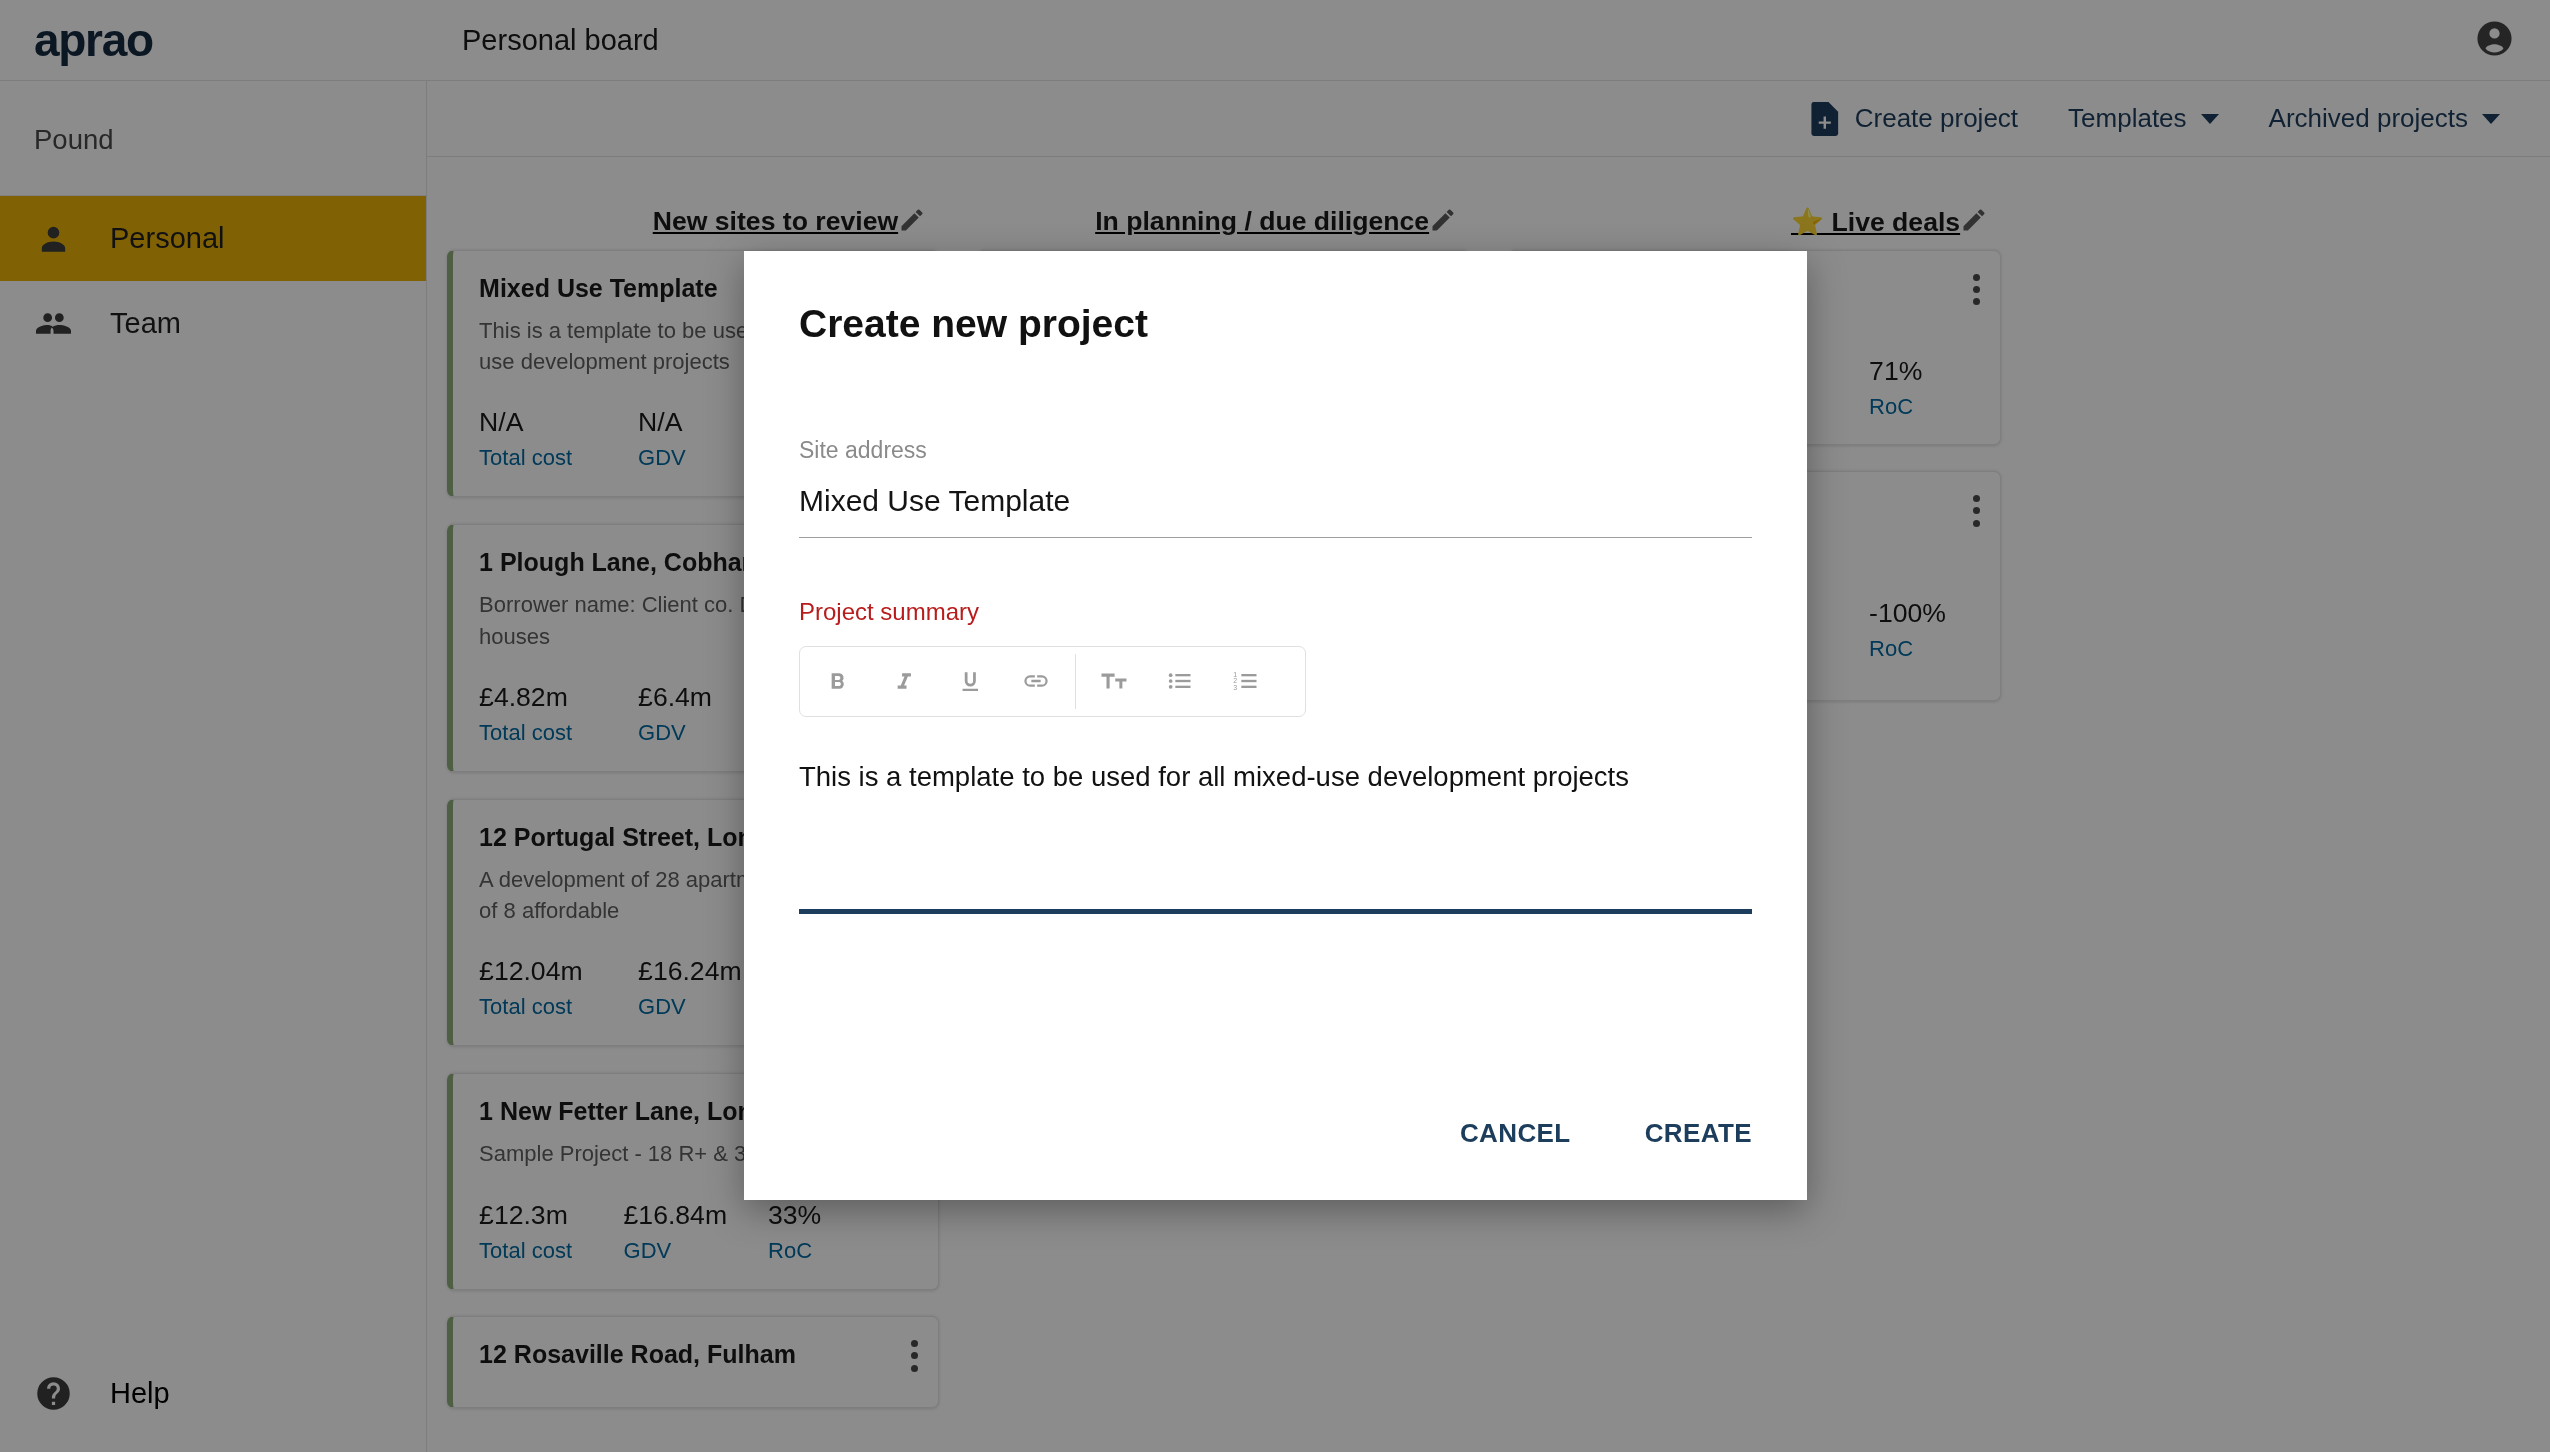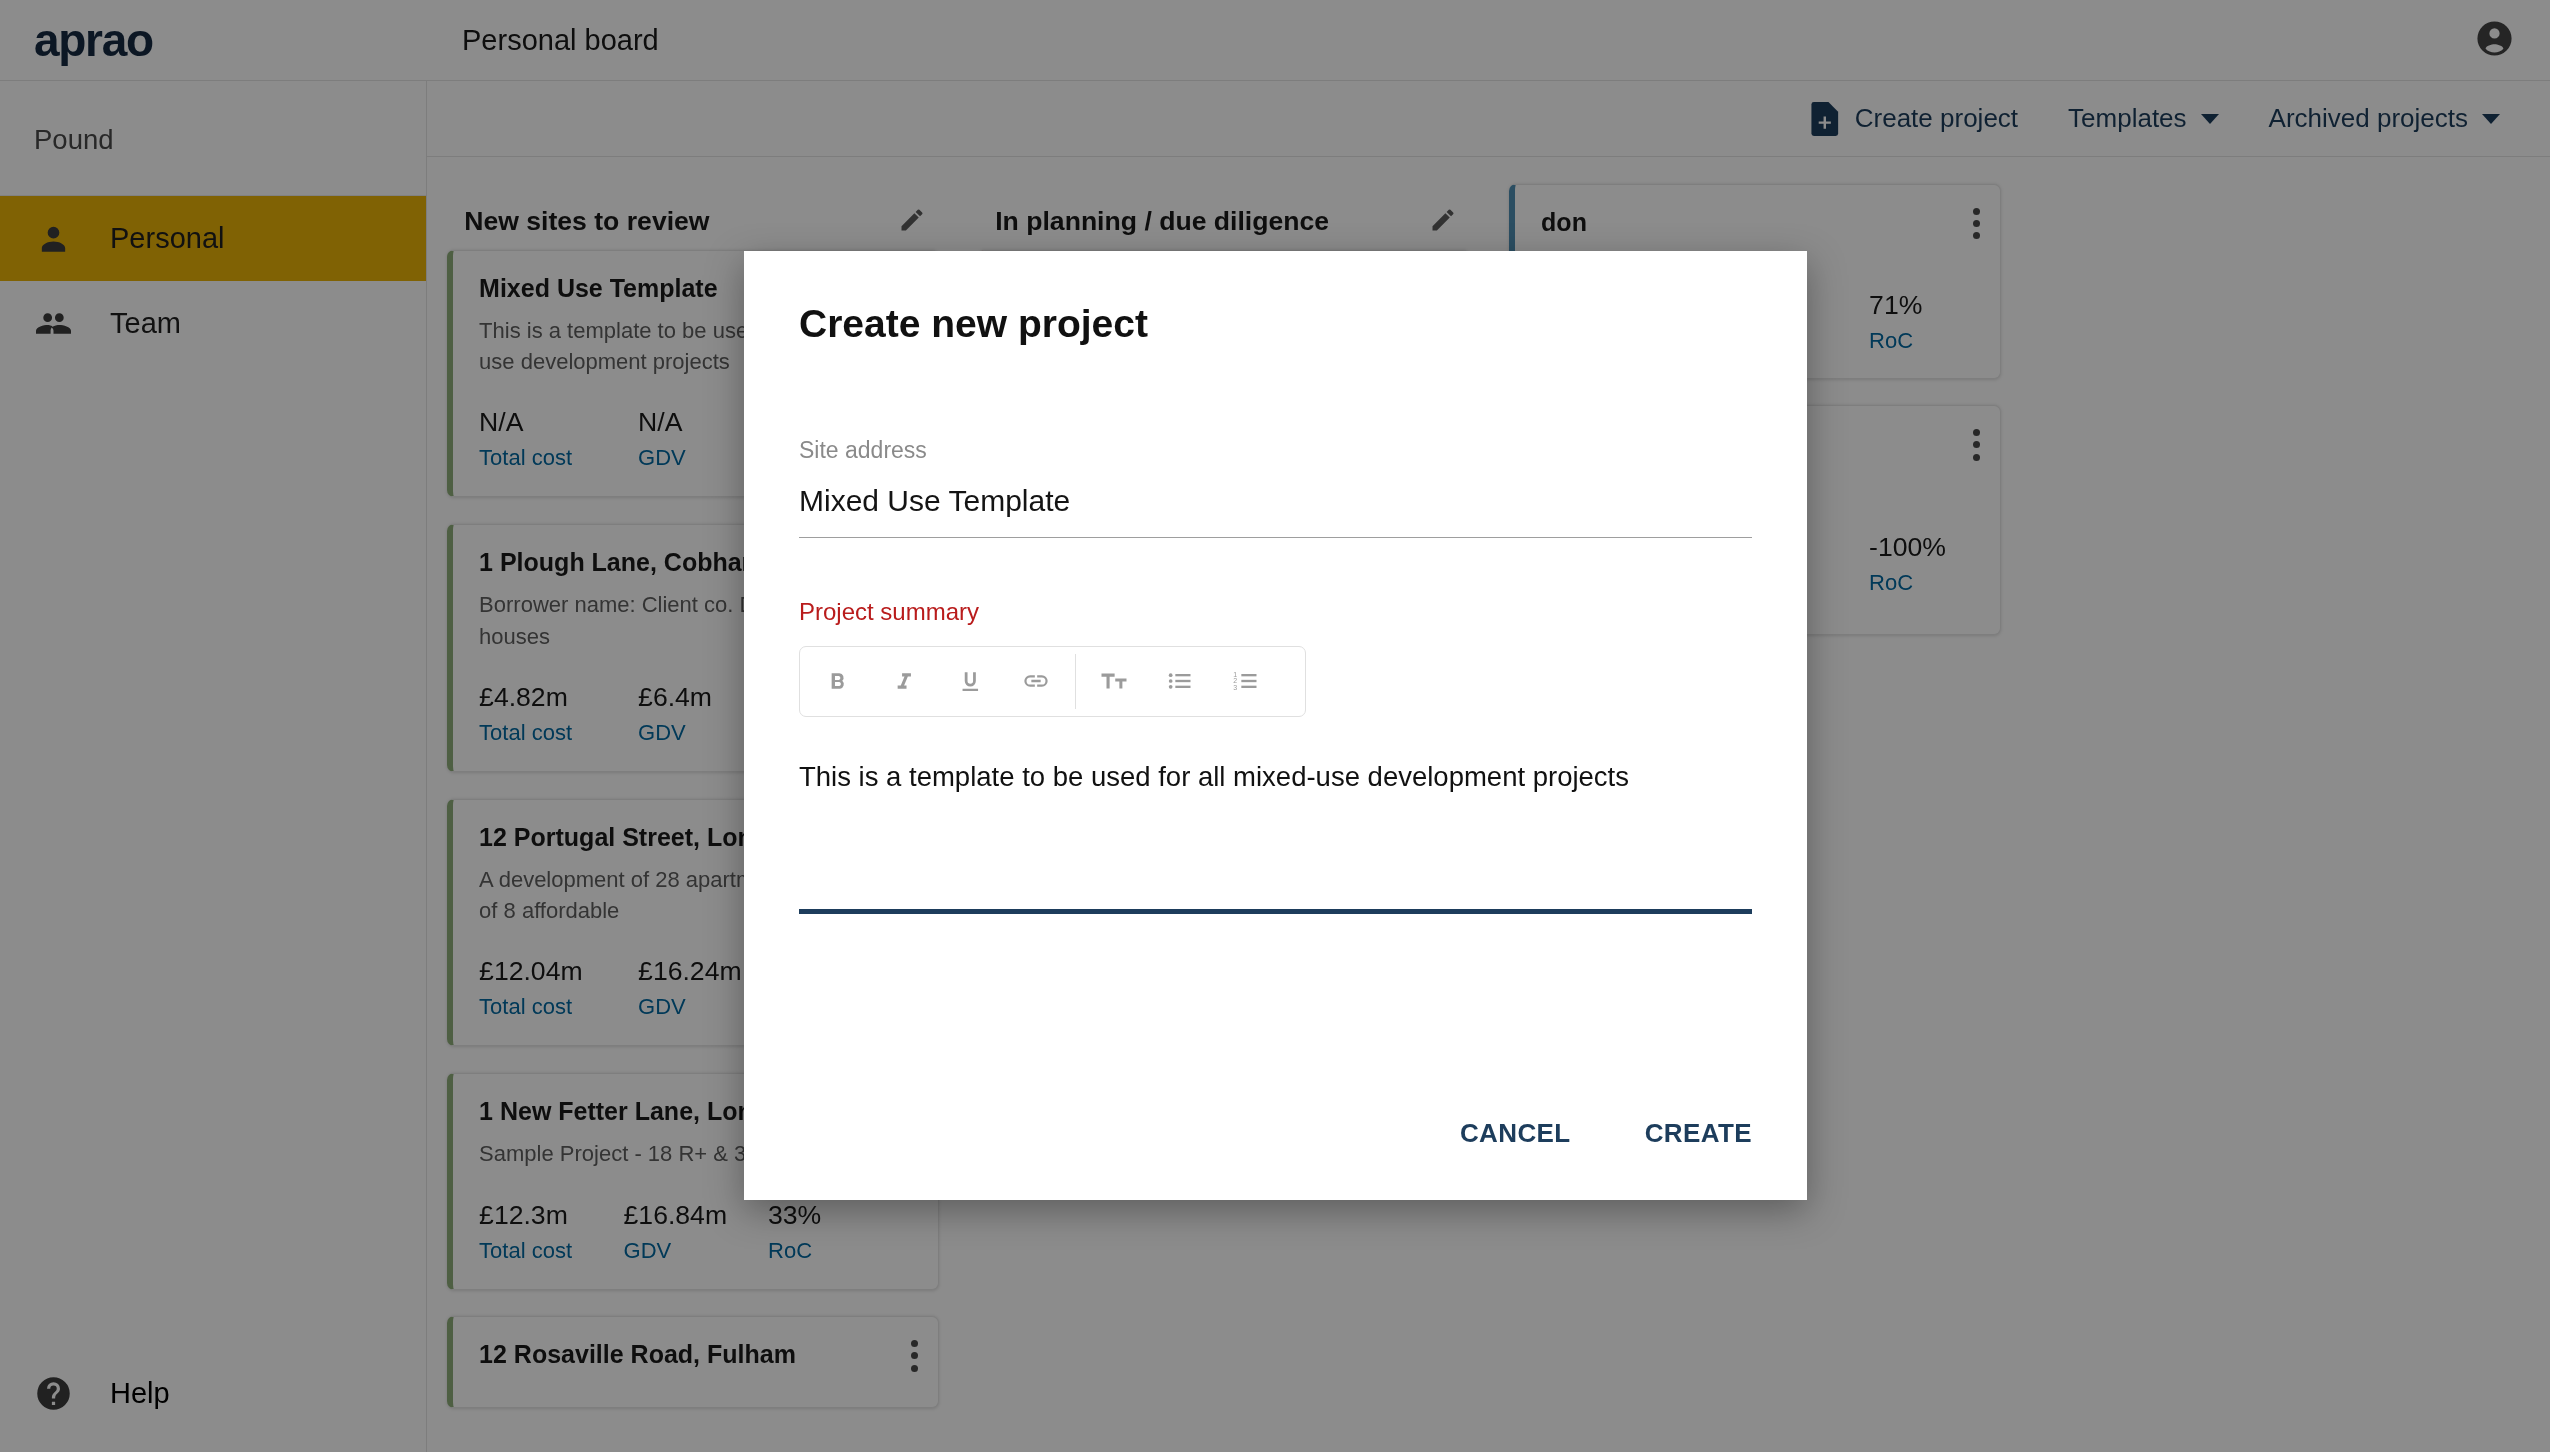--- a/index.html
+++ b/index.html
@@ -75,22 +75,22 @@
     display: flex; align-items: center; gap: 14px;
     font-size: 26px; color: #1d3d5c; font-weight: 400;
   }
   .doc-plus-icon { width: 30px; height: 34px; }
   .caret { width: 0; height: 0; border-left: 9.7px solid transparent;
            border-right: 9.7px solid transparent; border-top: 10.6px solid #1d3d5c; }
 
   .board { flex: 1 1 auto; display: flex; padding: 26.6px 0 0 0; gap: 0; min-height: 0; overflow: hidden; }
   .column { width: 531px; flex: 0 0 531px; padding: 0 19.5px; }
   .column-head {
-    display: flex; align-items: center; justify-content: space-between;
-    padding: 10.6px 12.4px 0 17.7px; height: 66px;
+    display: flex; align-items: center; justify-content: flex-end;
+    padding: 10.6px 12.4px 0 17.7px; height: 66px; text-decoration: underline;
   }
   .column-title { font-size: 26.6px; font-weight: 600; color: #1a1a1a; display: flex; align-items: center; gap: 12.4px; }
   .pencil-icon svg { width: 28px; height: 28px; fill: #5c5c5c; }
 
   .card {
     background: #ffffff;
     border: 0.9px solid #e6e6e6;
     border-left: 6.2px solid #8fae7b;
     border-radius: 7px;
     box-shadow: 0 0.9px 3.5px rgba(0,0,0,.14);
@@ -328,20 +328,28 @@
                     <path d="M3 17.25V21h3.75L17.8 9.94l-3.75-3.75L3 17.25zM20.7 7.04a1 1 0 000-1.41l-2.34-2.34a1 1 0 00-1.41 0l-1.83 1.83 3.75 3.75 1.83-1.83z"></path>
                   </svg>
               </span>
             </div>
             <div class="card red" style="height:230px">
               <div class="card-title"></div>
             </div>
           </div>
 
           <div class="column">
+            <div class="column-head">
+              <span class="column-title">⭐ Live deals</span>
+              <span class="pencil-icon">
+                <svg viewBox="0 0 24 24">
+                    <path d="M3 17.25V21h3.75L17.8 9.94l-3.75-3.75L3 17.25zM20.7 7.04a1 1 0 000-1.41l-2.34-2.34a1 1 0 00-1.41 0l-1.83 1.83 3.75 3.75 1.83-1.83z"></path>
+                  </svg>
+              </span>
+            </div>
 
             <div class="card blue" style="height:195px">
               <span class="kebab">
                   <i></i>
                   <i></i>
                   <i></i>
                 </span>
               <div class="card-title">don</div>
               <div class="card-stats" style="margin-top:53px">
                 <div class="stat" style="margin-left:328px">

